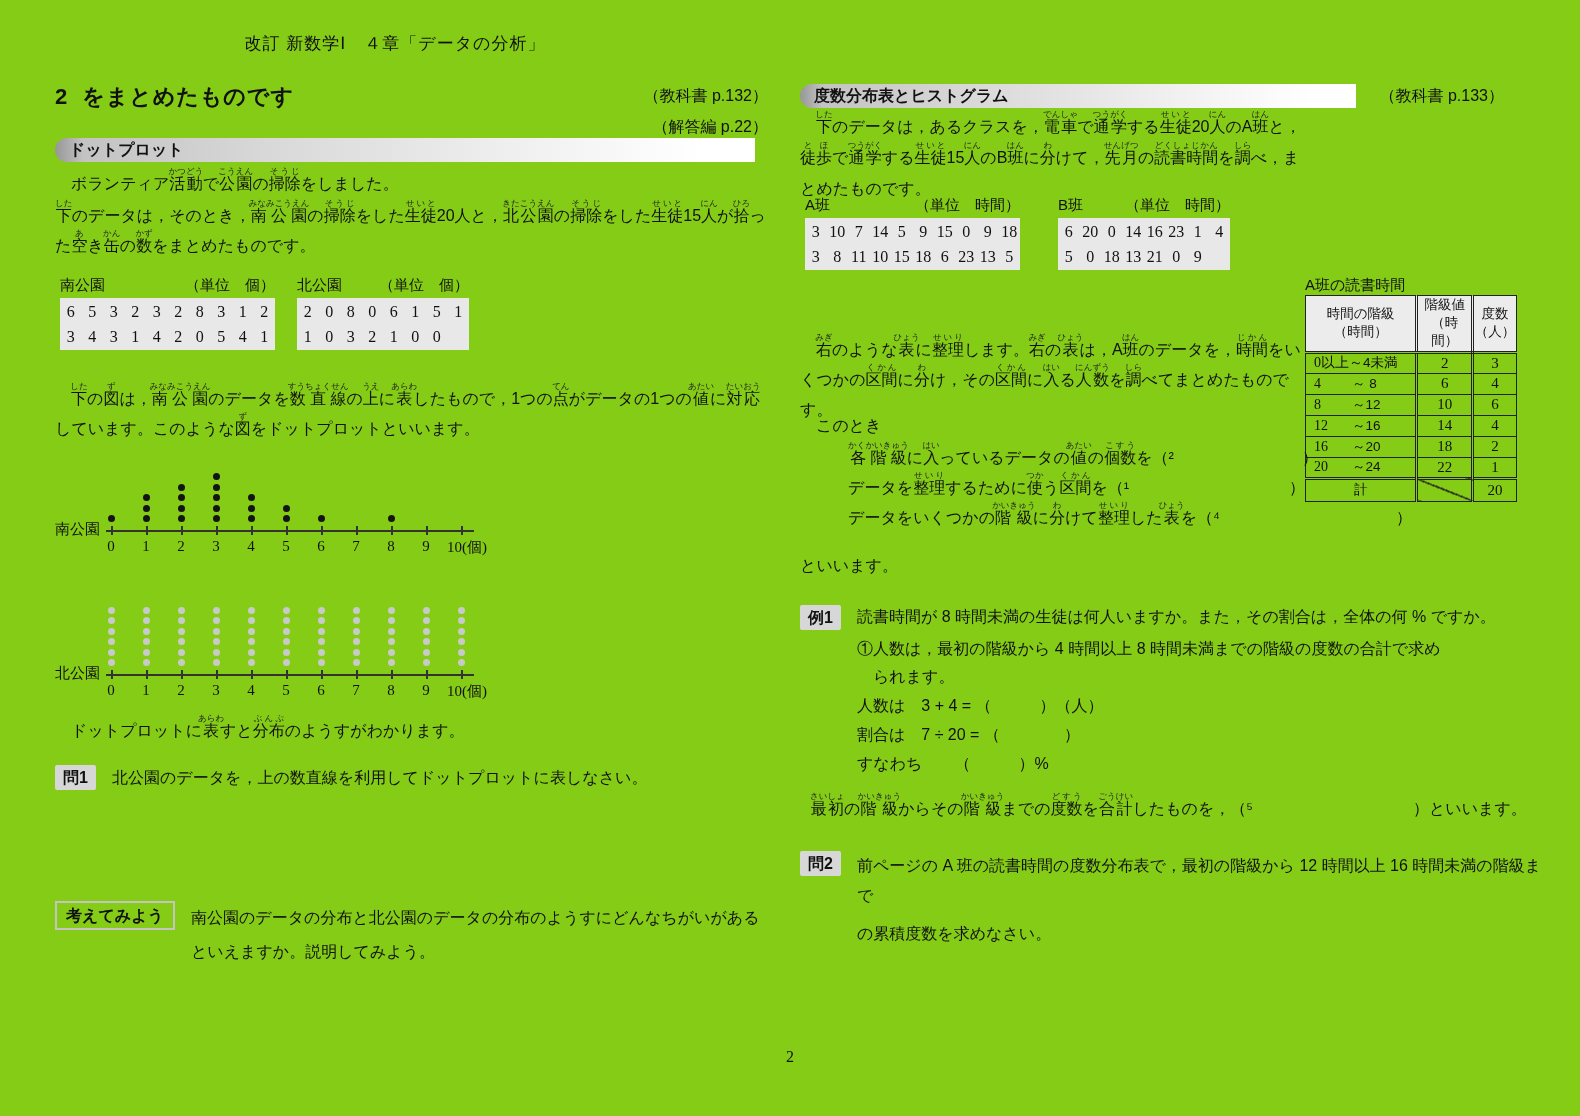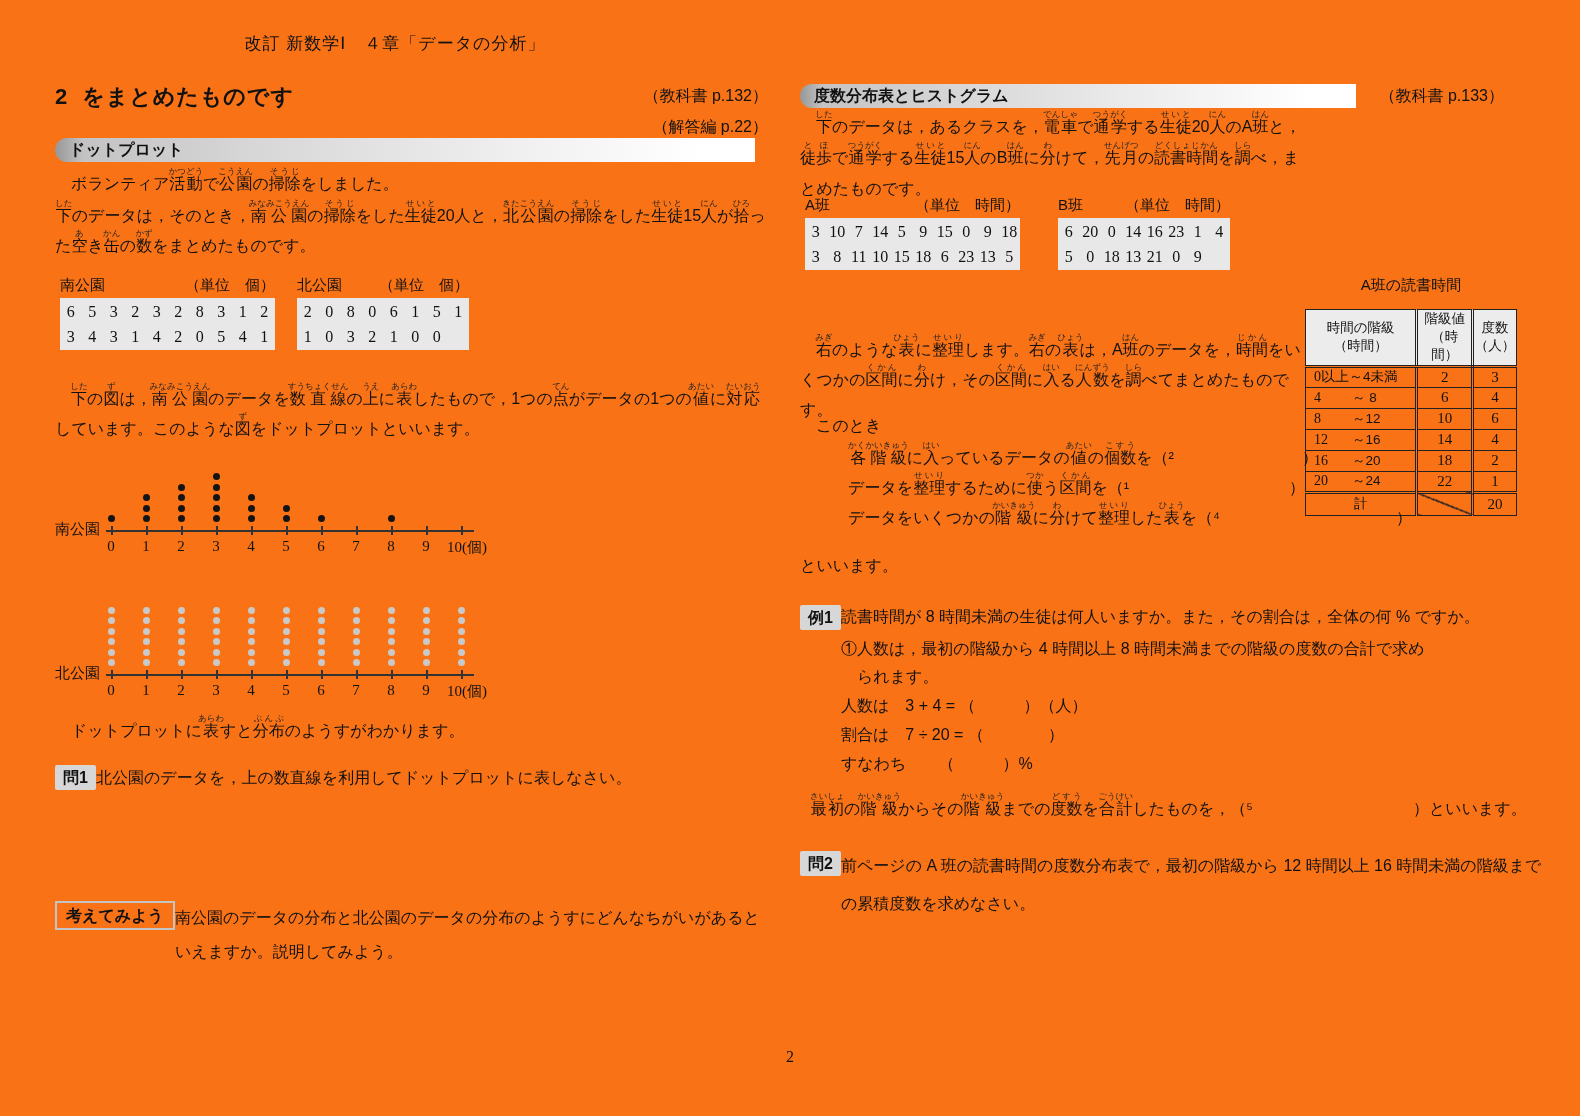--- a/index.html
+++ b/index.html
@@ -1,18 +1,18 @@
 <!DOCTYPE html>
 <html><head>
 <meta charset="utf-8">
 <style>
   * { margin:0; padding:0; box-sizing:border-box; }
   html,body { width:1580px; height:1116px; background:#fff; }
   body { font-family:"Liberation Sans", sans-serif; color:#111; position:relative; }
-  .sheet { position:absolute; inset:0; overflow:hidden; background:#f97316; }
+  .sheet { position:absolute; inset:0; overflow:hidden; background:#84cc16; }
   .top-header { position:absolute; left:0; top:32px; width:790px; text-align:center; font-size:17px; letter-spacing:1px; }
   .col { position:absolute; top:0; height:1116px; }
   .col-left { left:55px; width:715px; }
   .col-right { left:800px; width:750px; }
   .heading-row { position:absolute; left:0; top:82px; font-weight:bold; font-size:22px; letter-spacing:1px; }
   .heading-row .sec-no { margin-right:14px; }
   .refs { position:absolute; right:2px; top:80px; text-align:right; font-size:16px; line-height:31px; }
   .section-bar { position:absolute; left:0; height:24px; border-radius:12px 0 0 12px;
      background:linear-gradient(90deg,#979797 0,#c3c3c3 4%,#d8d8d8 30%,#efefef 65%,#fff 92%);
      font-weight:bold; font-size:16px; line-height:23px; padding-left:14px; }
@@ -25,27 +25,27 @@
   .nt-head { display:flex; justify-content:space-between; font-size:15px; margin-bottom:3px; }
   .nt-box { background:#e8e8e8; padding:1px 0; }
   .nt-row { display:flex; height:25px; line-height:25px; }
   .nt-cell { width:21.5px; text-align:center; font-family:"Liberation Serif", serif; font-size:16px; }
   .dotplot { position:absolute; left:0; width:530px; }
   .dp-label { position:absolute; font-size:15px; }
   .dp-axis { position:absolute; height:1.5px; background:#333; }
   .dp-tick { position:absolute; width:1.5px; height:9px; background:#333; }
   .dp-ticklabel { position:absolute; width:36px; text-align:center; font-family:"Liberation Serif", serif; font-size:15px; }
   .dp-dot { position:absolute; width:7px; height:7px; border-radius:50%; }
-  .flex-item { position:absolute; display:flex; align-items:flex-start; font-size:16px; }
+  .flex-item { position:absolute; display:flex; align-items:flex-start; gap:16px; font-size:16px; }
   .qlabel { background:#d7d7d7; font-weight:bold; padding:1px 8px; font-size:16px; border-radius:2px; flex:none; line-height:23px; }
   .think-label { border:2px solid #c4c4c4; font-weight:bold; padding:1px 9px; font-size:16px; flex:none; line-height:23px; }
   .q-text { line-height:26px; }
   .think-text { width:590px; line-height:34px; }
   .freq-block { position:absolute; left:505px; top:276px; width:212px; }
-  .freq-title { text-align:center; font-size:15px; margin-bottom:14px; }
+  .freq-title { font-size:15px; margin-bottom:0; }
   .freq-table { border-collapse:collapse; border:1.5px solid #222; width:212px; font-size:13.5px; }
   .freq-table th, .freq-table td { border:1px solid #222; }
   .freq-table th { background:#ececec; font-weight:normal; height:47px; }
   .freq-table th div { line-height:1.35; }
   .freq-table td { height:21px; }
   .freq-table thead th { border-bottom:3px double #222; }
   .freq-table th:nth-child(2), .freq-table td:nth-child(2) { border-left:3px double #222; border-right:3px double #222;margin-left:32px; }
   .freq-table tfoot td { border-top:3px double #222; height:23px; }
   .freq-table .num { font-family:"Liberation Serif", serif; font-size:15px; text-align:center; }
   .freq-table .cls { text-align:left; padding-left:8px; }

